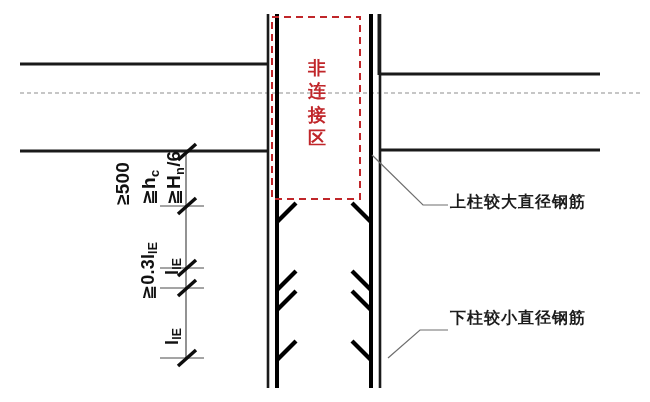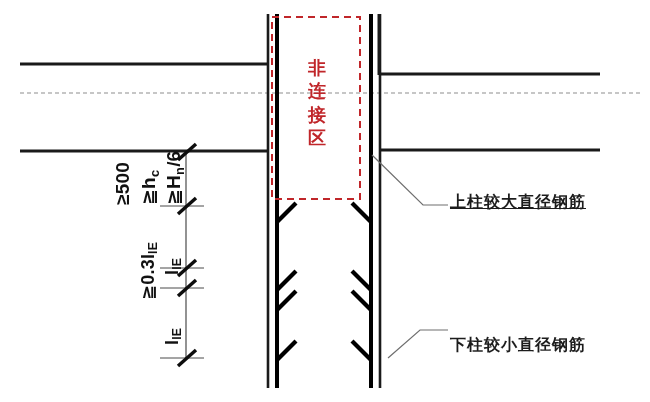--- a/index.html
+++ b/index.html
@@ -159,17 +159,17 @@
 
   <div class="vlabel" style="left:162px; top:345px; transform:rotate(-90deg); font-size:18px;">l<sub>lE</sub></div>
 
   <div class="redzone-text" style="left:304px; top:56px; width:26px; font-size:18px;">
     <span>非</span>
     <span>连</span>
     <span>接</span>
     <span>区</span>
   </div>
 
-  <div class="callout" style="left:450px; top:192px; font-size:16px;text-decoration:underline;">上柱较大直径钢筋</div>
+  <div class="callout" style="left:450px; top:192px; font-size:16px;">上柱较大直径钢筋</div>
 
-  <div class="callout" style="left:450px; top:335px; font-size:16px;">下柱较小直径钢筋</div>
+  <div class="callout" style="left:450px; top:308px; font-size:16px;">下柱较小直径钢筋</div>
 
 </div>
 
 </body></html>

